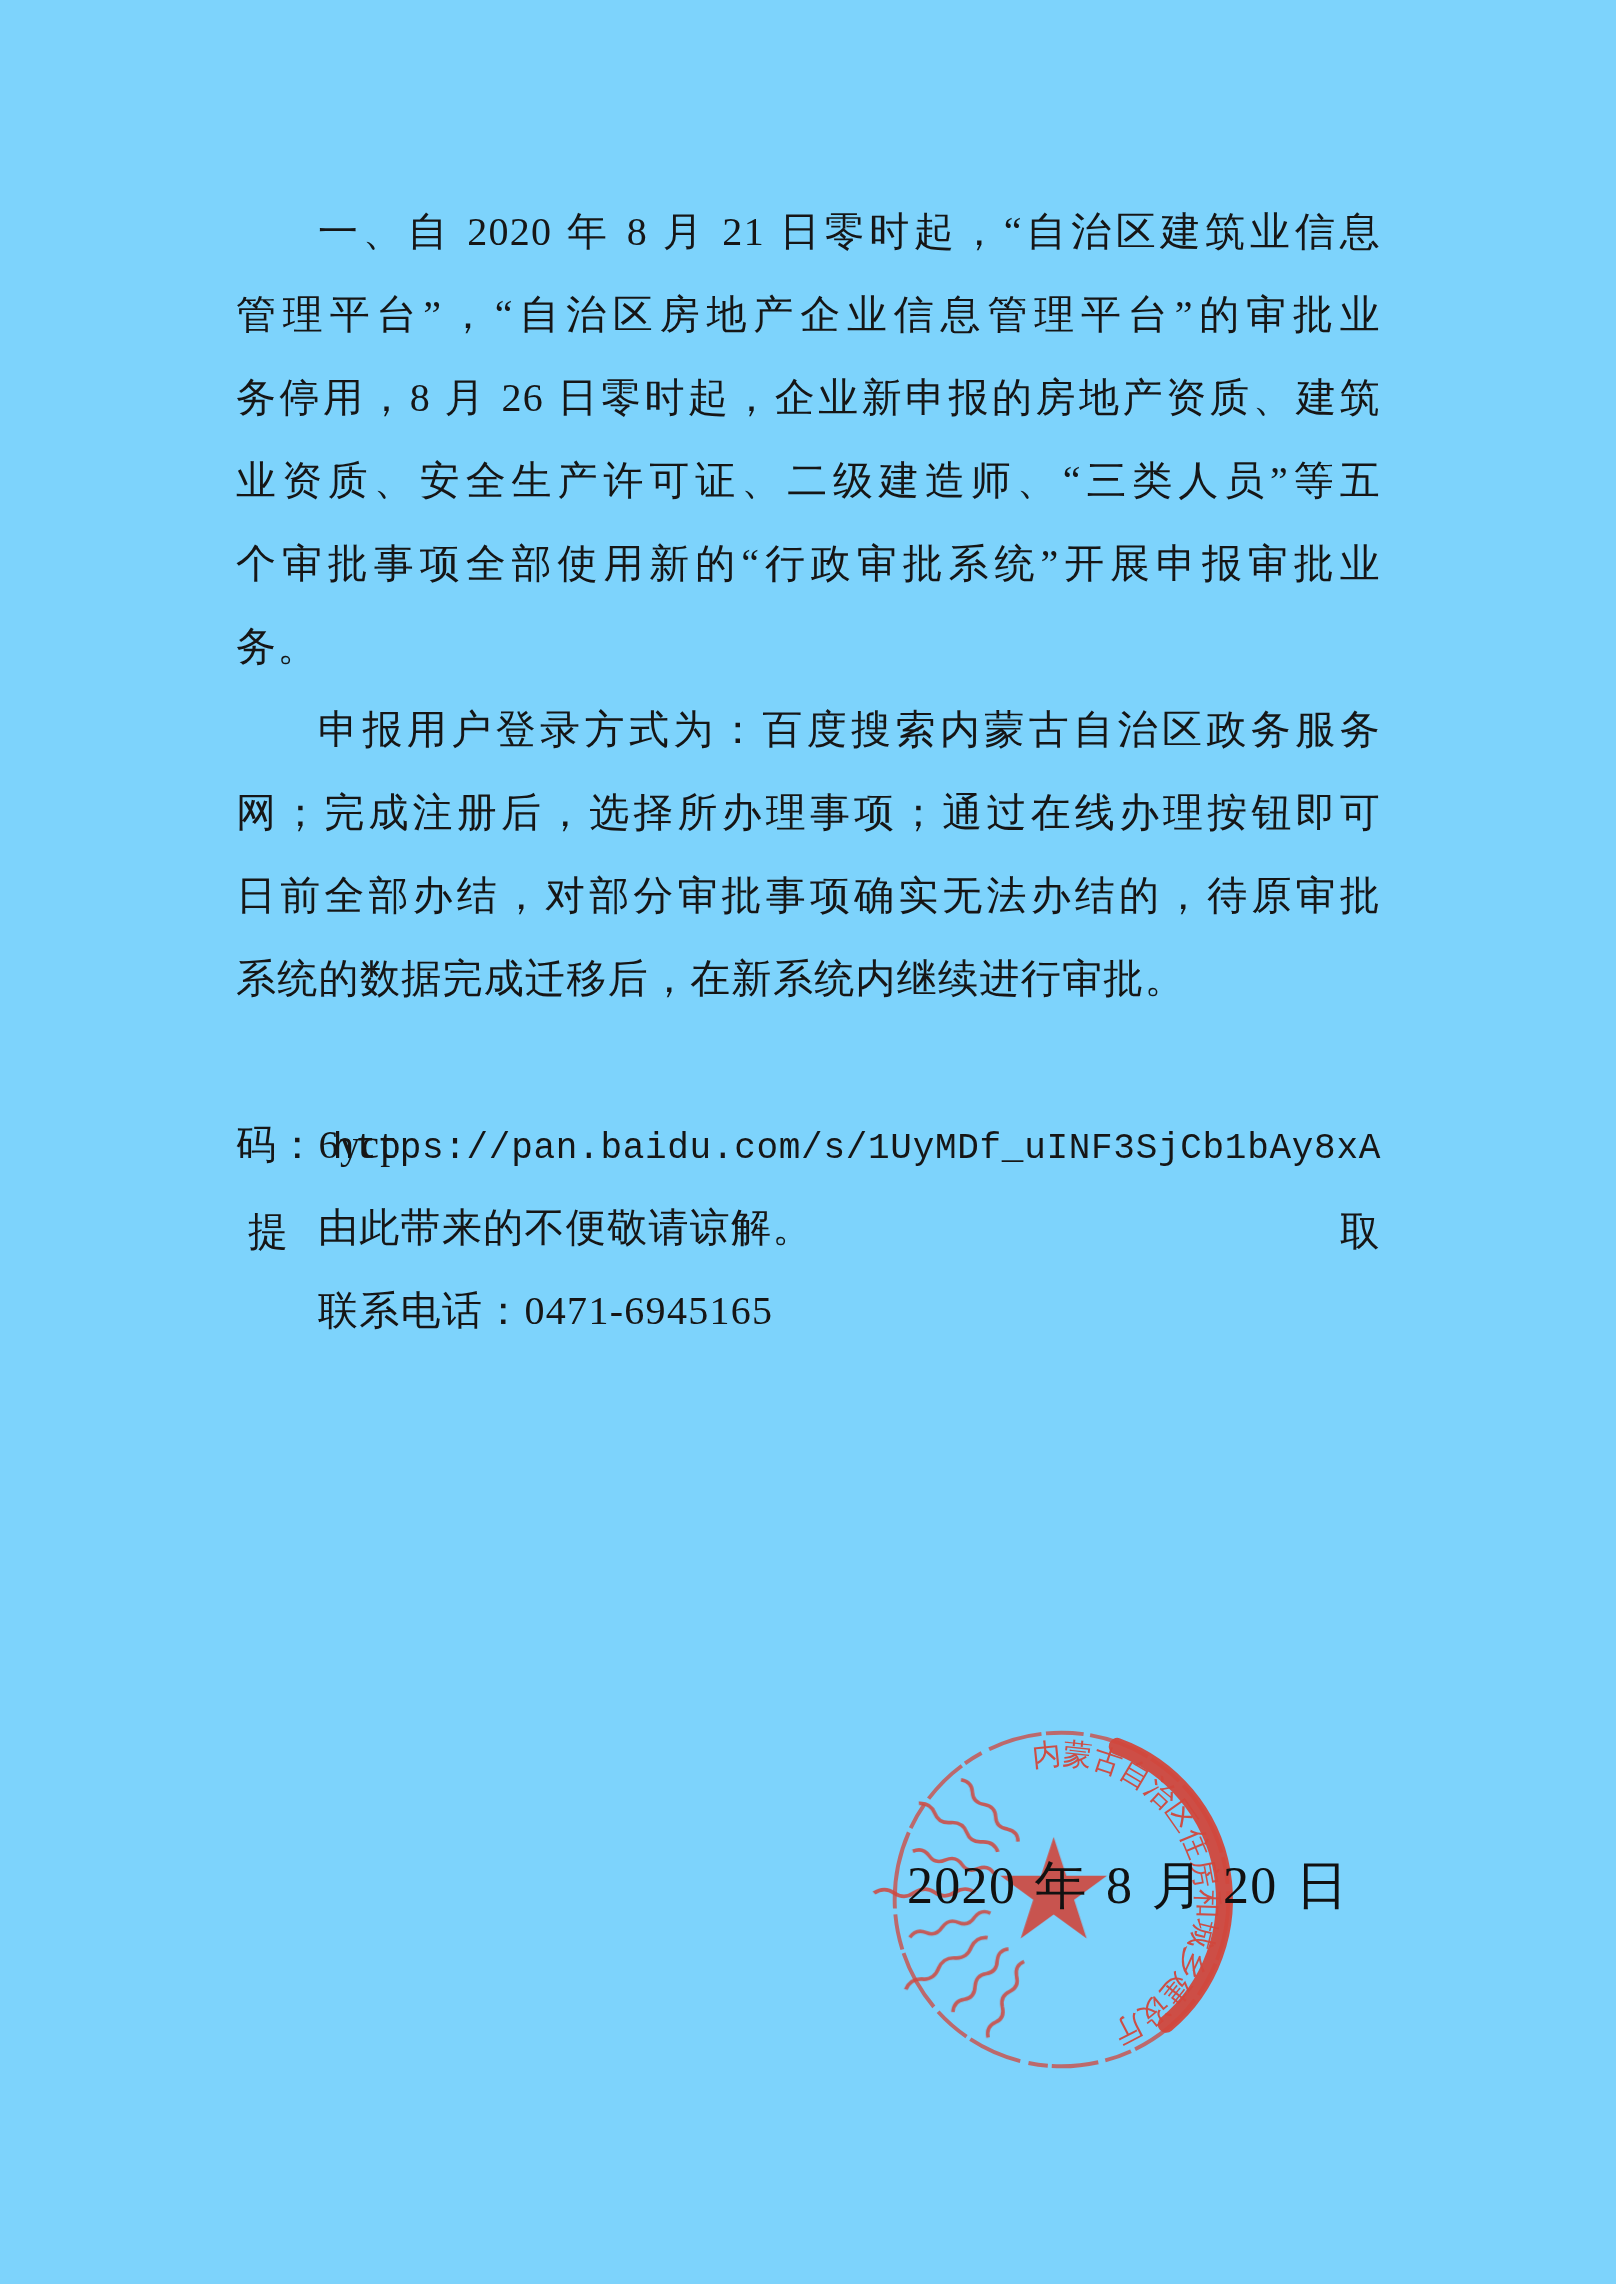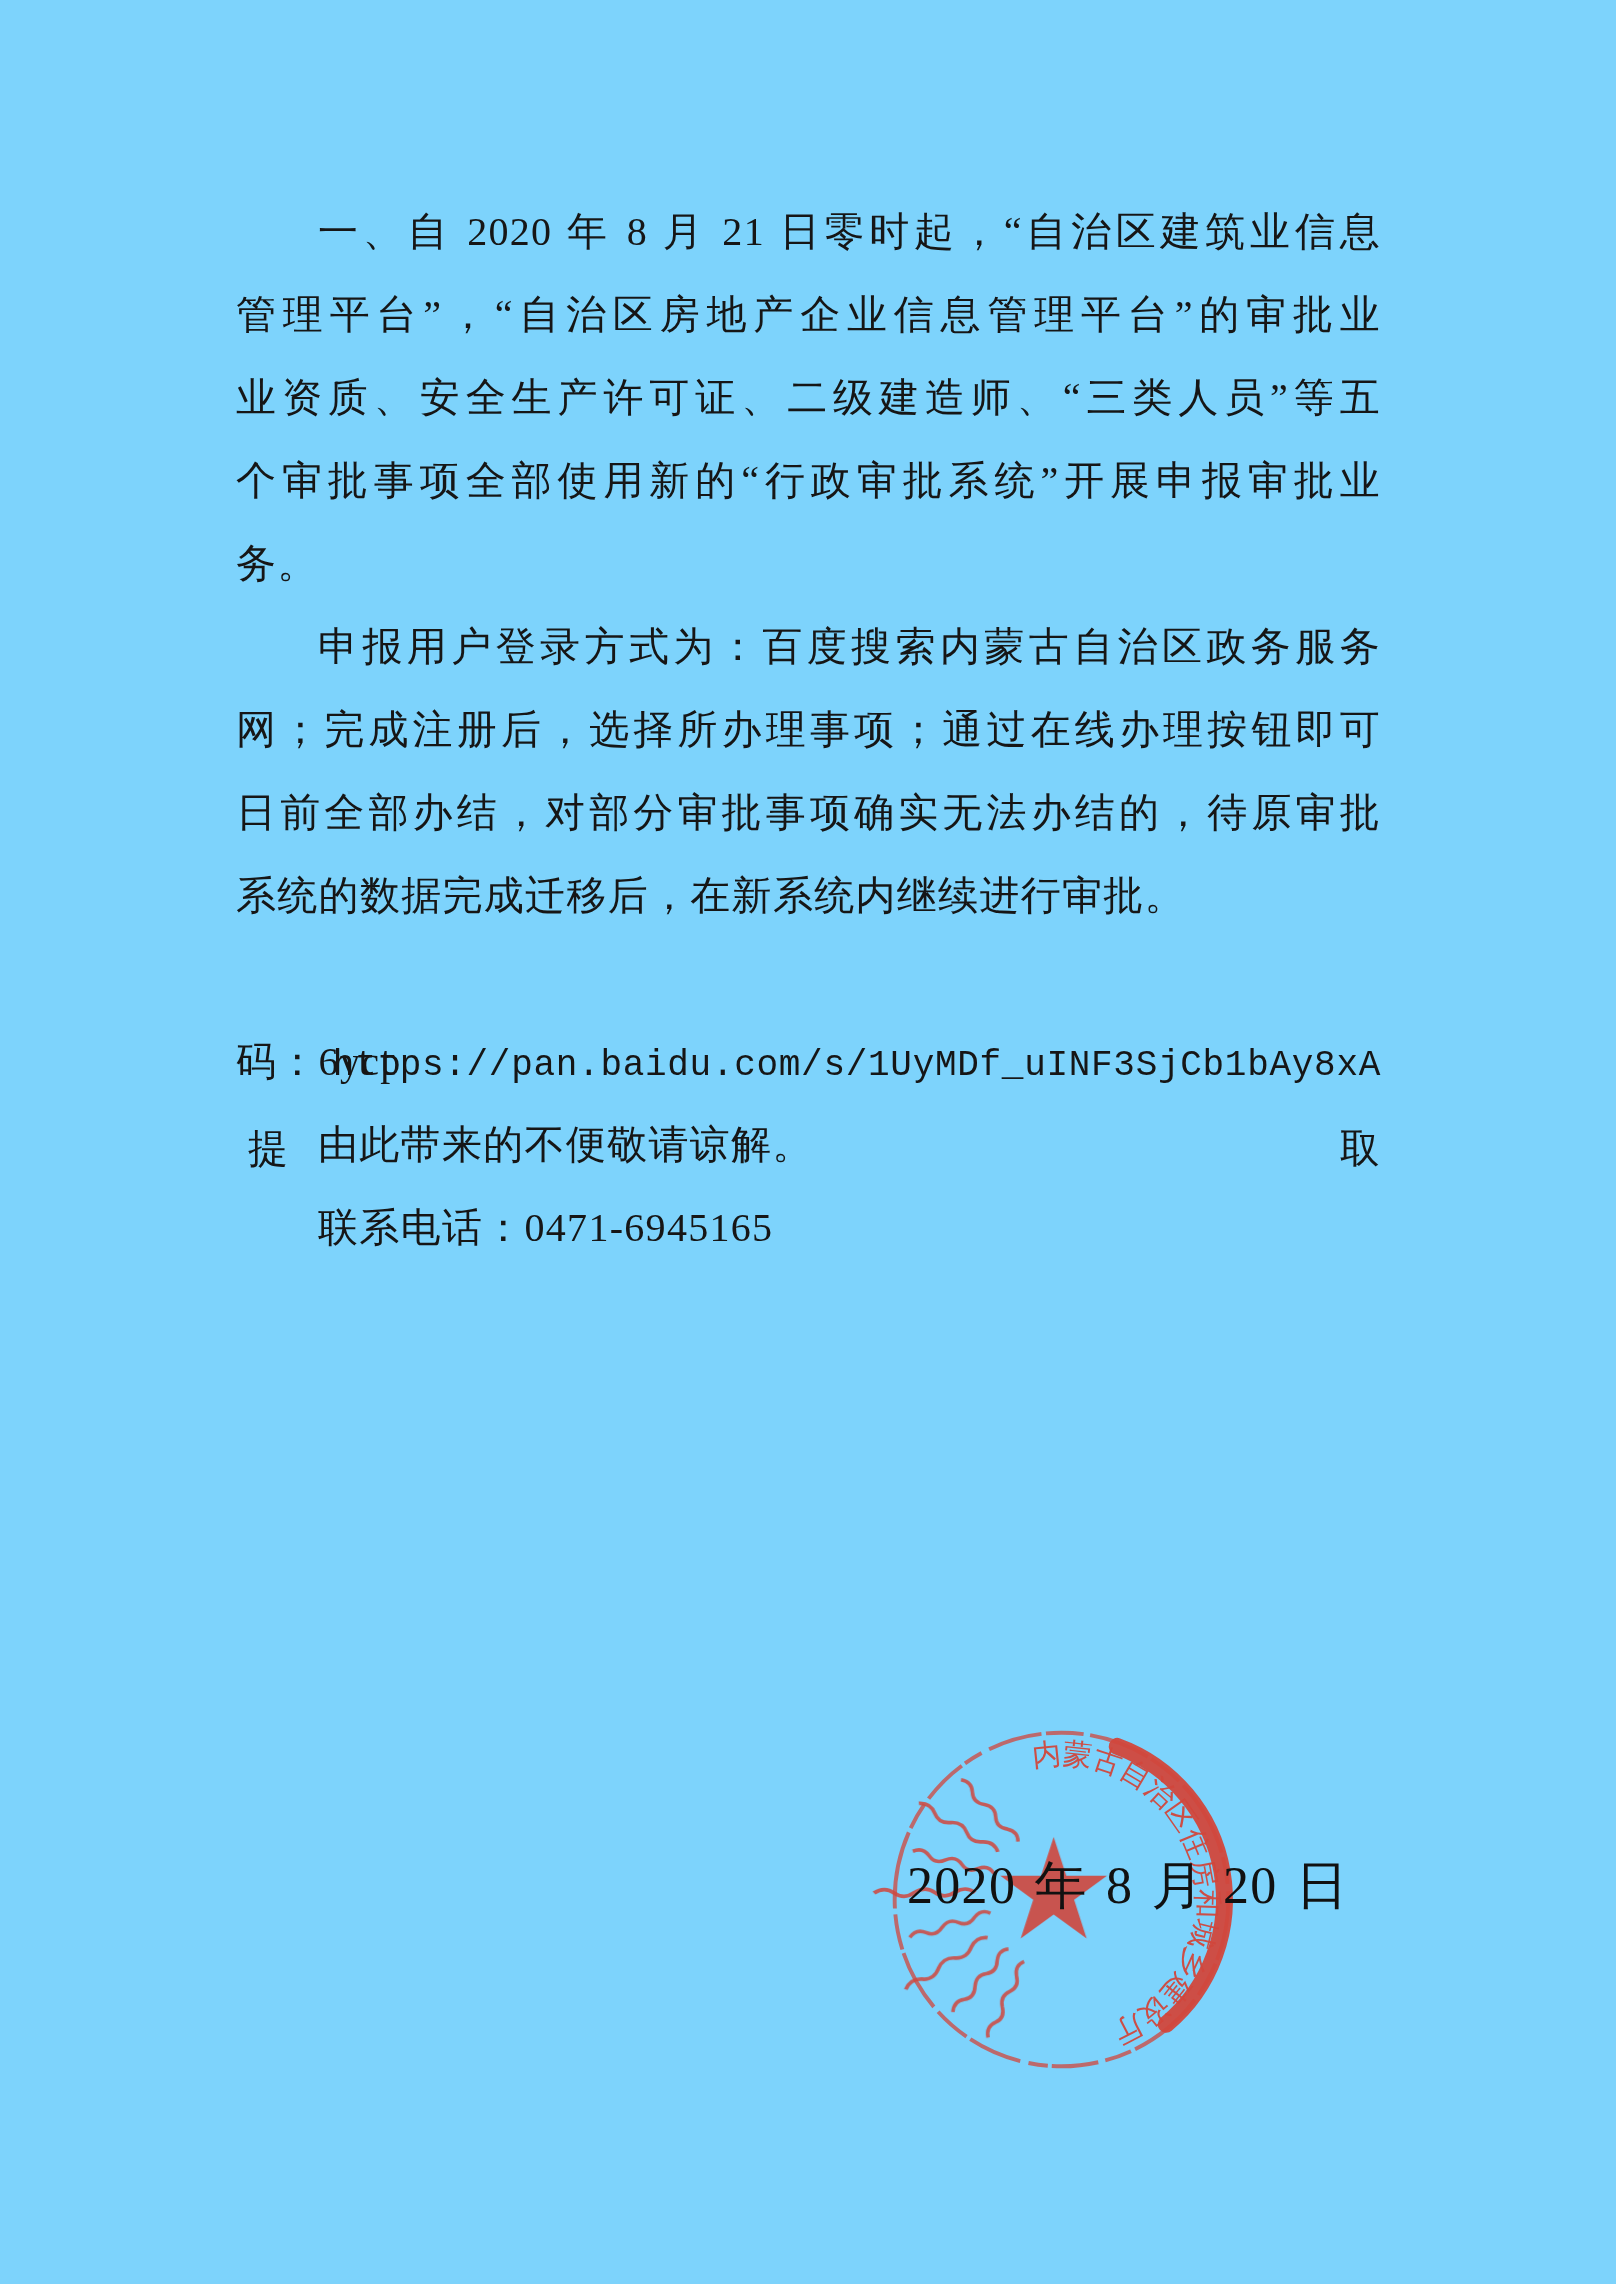--- a/index.html
+++ b/index.html
@@ -61,20 +61,21 @@
   }
 </style>
 </head>
 <body>
 
 <div class="page">
 
   <div class="textblock">
     <div class="line indent fill">一、自 2020 年 8 月 21 日零时起，“自治区建筑业信息</div>
     <div class="line fill">管理平台”，“自治区房地产企业信息管理平台”的审批业</div>
+    <div class="line fill">务停用，8 月 26 日零时起，企业新申报的房地产资质、建筑</div>
     <div class="line fill">业资质、安全生产许可证、二级建造师、“三类人员”等五</div>
     <div class="line fill">个审批事项全部使用新的“行政审批系统”开展申报审批业</div>
     <div class="line">务。</div>
     <div class="line indent fill">申报用户登录方式为：百度搜索内蒙古自治区政务服务</div>
     <div class="line fill">网；完成注册后，选择所办理事项；通过在线办理按钮即可</div>
     <div class="line fill">日前全部办结，对部分审批事项确实无法办结的，待原审批</div>
     <div class="line">系统的数据完成迁移后，在新系统内继续进行审批。</div>
     <div class="line fill mono">
       <span class="url">https://pan.baidu.com/s/1UyMDf_uINF3SjCb1bAy8xA</span><span class="suffix">提取</span>
     </div>

